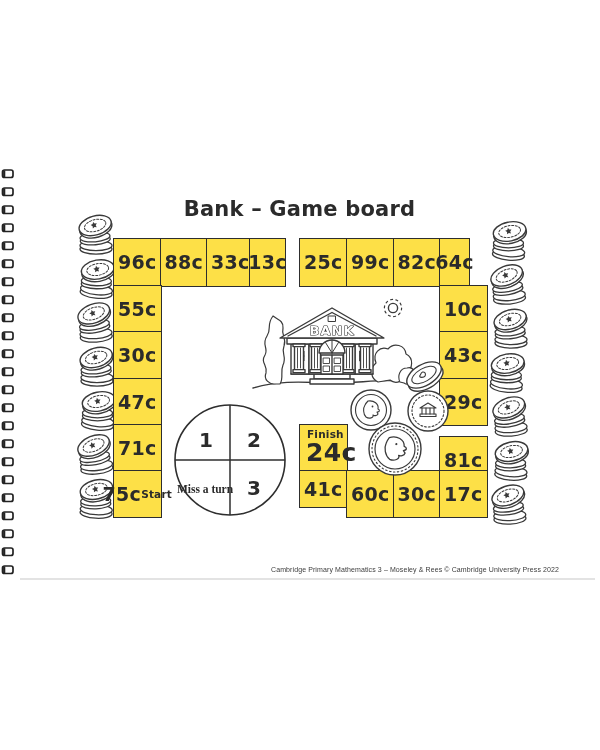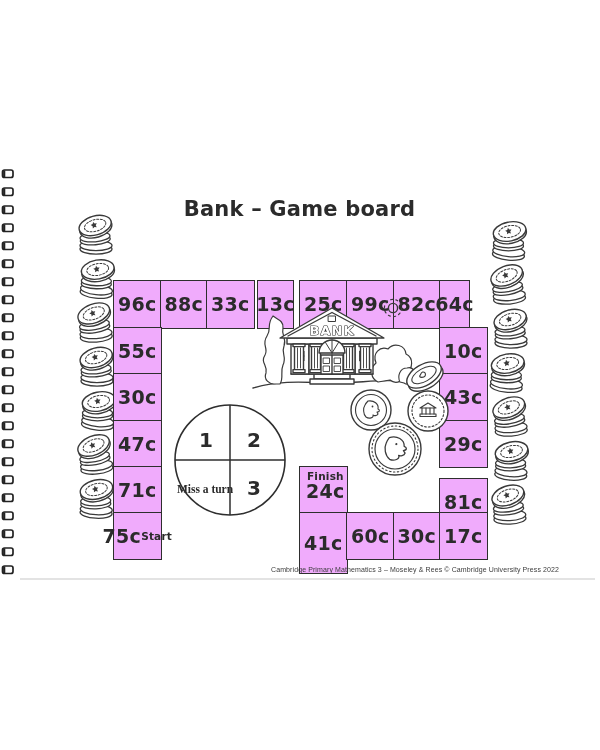--- a/index.html
+++ b/index.html
@@ -2,27 +2,27 @@
 <html><head>
 <meta charset="utf-8">
 <style>
   html,body{margin:0;padding:0;background:#fff;}
   .page{position:relative;width:600px;height:750px;background:#ffffff;overflow:hidden;
         font-family:"DejaVu Sans","Liberation Sans",sans-serif;color:#2b2b2b;}
   .title{position:absolute;left:113px;top:197px;width:373px;text-align:center;
          font-size:21px;font-weight:bold;letter-spacing:.2px;color:#2b2b2b;}
   .cell{position:absolute;box-sizing:border-box;border:1.5px solid #2e2e2e;
         display:flex;align-items:center;justify-content:center;
-        font-size:19px;font-weight:bold;background:#f0abfc;letter-spacing:.3px;margin-top:42px;}
+        font-size:19px;font-weight:bold;background:#fde047;letter-spacing:.3px;}
   .cell.col{}
   .cell .sub{font-size:10.5px;letter-spacing:.2px;margin-top:1px;}
   .cell.finish{align-items:flex-start;justify-content:flex-start;flex-direction:column;
                padding:3px 0 0 6px;}
   .cell.finish .sub{margin:0 0 0 1px;}
-  .cell.finish .val{font-size:19px;line-height:1.05;}
+  .cell.finish .val{font-size:25px;line-height:1.05;}
   .spinner{position:absolute;left:172px;top:402px;width:116px;height:116px;}
   .spinner .lab{position:absolute;display:flex;align-items:center;justify-content:center;
                 font-weight:bold;text-align:center;}
   .lab.n{width:30px;height:30px;font-size:20px;}
   .lab.miss{left:4px;top:72px;width:58px;height:30px;font-size:11.5px;line-height:1.12;font-family:Liberation Serif, serif;}
   .footer{position:absolute;left:0;right:41px;top:566px;text-align:right;
           font-size:7px;color:#3c3c3c;letter-spacing:.1px;
           font-family:"Liberation Sans",sans-serif;}
   .pageshadow{position:absolute;left:20px;top:578px;width:575px;height:1.5px;
               background:#dcdcdc;opacity:.8;}
@@ -105,21 +105,21 @@
     <use href="#stku" transform="translate(2,176) rotate(-4 20 15)"></use>
     <use href="#stku" transform="translate(4,220) rotate(4 20 15)"></use>
     <use href="#stku" transform="translate(1,264) rotate(-3 20 15)"></use>
   </svg>
 
   <div class="title">Bank – Game board</div>
 
   <div class="cell" style="left:113px;top:238px;width:48.5px;height:48.5px">96c</div>
   <div class="cell" style="left:160px;top:238px;width:47.5px;height:48.5px">88c</div>
   <div class="cell" style="left:206px;top:238px;width:48.5px;height:48.5px">33c</div>
-  <div class="cell" style="left:257px;top:238px;width:37px;height:48.5px">13c</div>
+  <div class="cell" style="left:249px;top:238px;width:37px;height:48.5px">13c</div>
   <div class="cell" style="left:299px;top:238px;width:48.5px;height:48.5px">25c</div>
   <div class="cell" style="left:346px;top:238px;width:48.5px;height:48.5px">99c</div>
   <div class="cell" style="left:393px;top:238px;width:47.5px;height:48.5px">82c</div>
   <div class="cell" style="left:439px;top:238px;width:31px;height:48.5px">64c</div>
 
   <div class="cell" style="left:113px;top:285px;width:48.5px;height:47.5px">55c</div>
   <div class="cell" style="left:113px;top:331px;width:48.5px;height:48.5px">30c</div>
   <div class="cell" style="left:113px;top:378px;width:48.5px;height:47.5px">47c</div>
   <div class="cell" style="left:113px;top:424px;width:48.5px;height:47.5px">71c</div>
   <div class="cell col" style="left:113px;top:470px;width:48.5px;height:47.5px">
@@ -130,21 +130,21 @@
   <div class="cell" style="left:439px;top:285px;width:48.5px;height:47.5px">10c</div>
   <div class="cell" style="left:439px;top:331px;width:48.5px;height:48.5px">43c</div>
   <div class="cell" style="left:439px;top:378px;width:48.5px;height:47.5px">29c</div>
   <div class="cell" style="left:439px;top:436px;width:48.5px;height:47.5px">81c</div>
 
   <div class="cell finish" style="left:299px;top:424px;width:48.5px;height:47.5px">
     <span class="sub">Finish</span>
     <span class="val">24c</span>
   </div>
 
-  <div class="cell" style="left:299px;top:470px;width:48.5px;height:62px">41c</div>
+  <div class="cell" style="left:299px;top:470px;width:48.5px;height:38px">41c</div>
   <div class="cell" style="left:346px;top:470px;width:48.5px;height:47.5px">60c</div>
   <div class="cell" style="left:393px;top:470px;width:47.5px;height:47.5px">30c</div>
   <div class="cell" style="left:439px;top:470px;width:48.5px;height:47.5px">17c</div>
 
   <div class="spinner">
     <svg style="left:0;top:0" width="116" height="116">
       <circle cx="58" cy="58" r="55" fill="#fff" stroke="#2e2e2e" stroke-width="1.6"></circle>
       <line x1="58" y1="3" x2="58" y2="113" stroke="#2e2e2e" stroke-width="1.5"></line>
       <line x1="3" y1="58" x2="113" y2="58" stroke="#2e2e2e" stroke-width="1.5"></line>
     </svg>

